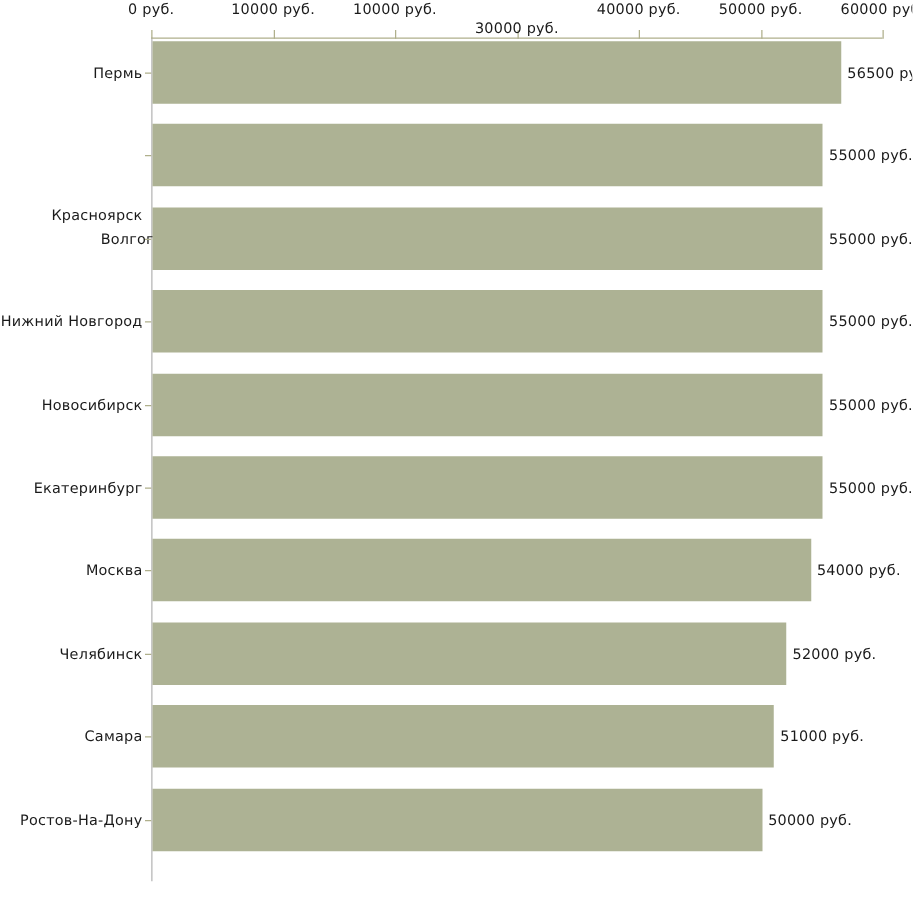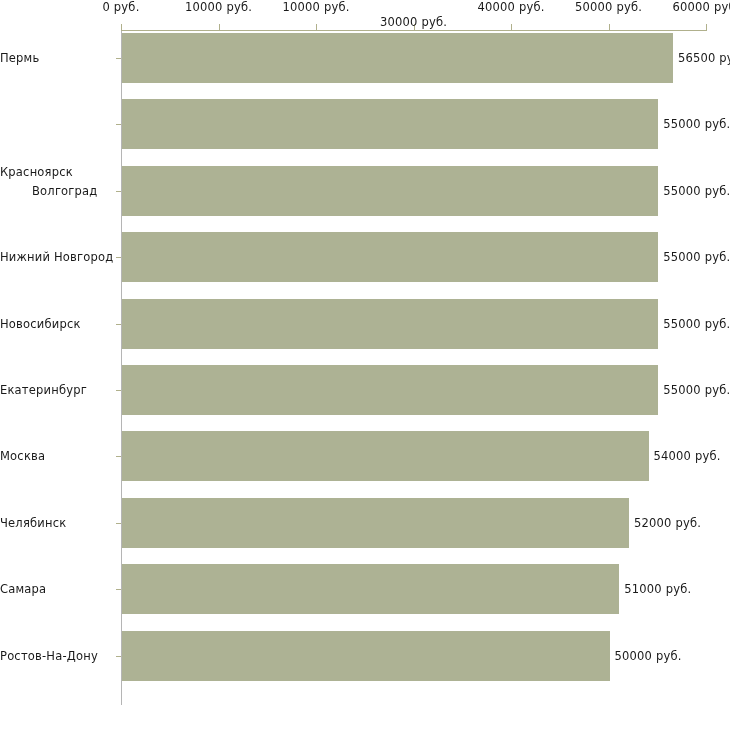--- a/index.html
+++ b/index.html
@@ -52,20 +52,21 @@
     letter-spacing: 0.2px;
   }
 
   
   .cat-label {
     position: absolute;
     right: 730px;
     font-size: 11.5px;
     color: #1a1a1a;
     white-space: nowrap;
+    text-align: right;
     letter-spacing: 0.2px;
   }
   .cat-tick {
     position: absolute;
     left: 116px;
     width: 5px;
     height: 1px;
     background: #b0b08c;
   }
 

